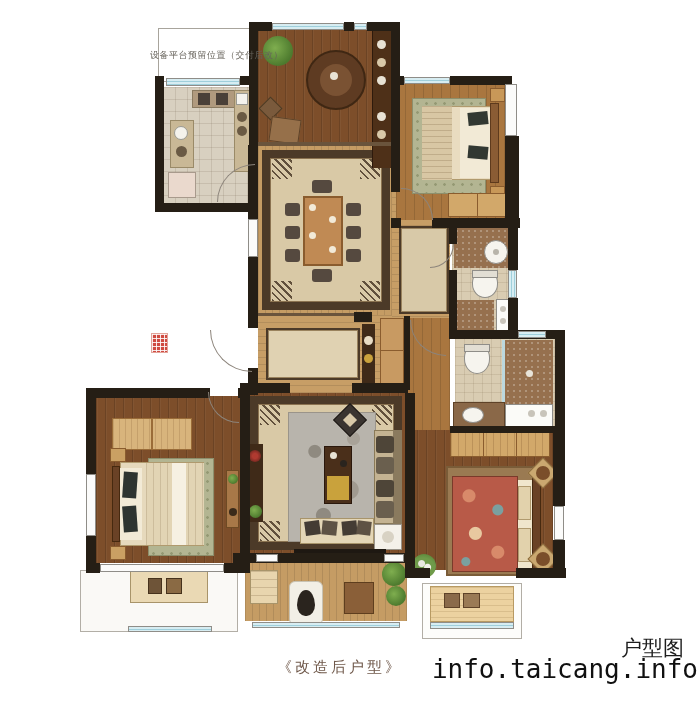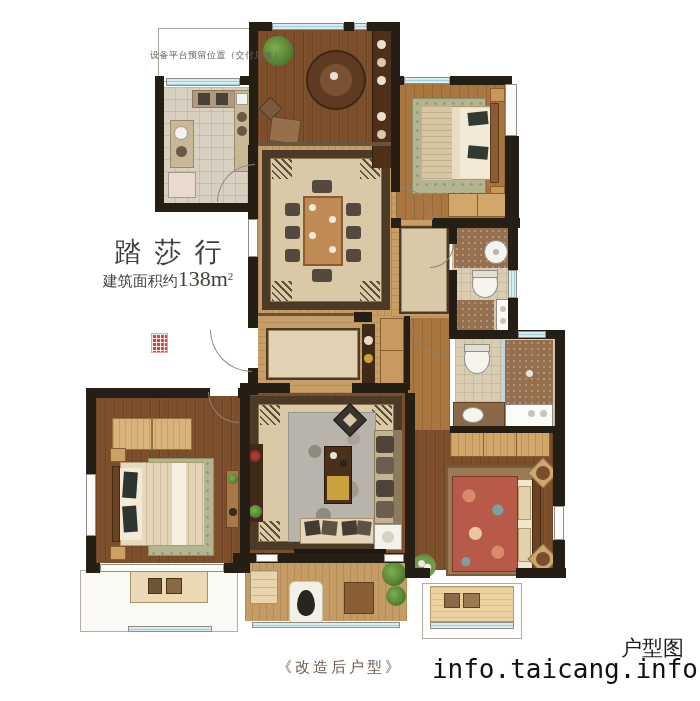--- a/index.html
+++ b/index.html
@@ -297,21 +297,19 @@
   <div class="winb" style="left:128px;top:626px;width:84px;height:6px"></div>
   <div class="winb" style="left:430px;top:622px;width:84px;height:7px"></div>
 
   <div class="door" style="left:210px;top:330px;width:42px;height:42px;border-radius:0 0 0 100%;border-top:none;border-right:none"></div>
   <div class="door" style="left:217px;top:164px;width:38px;height:38px;border-radius:100% 0 0 0;border-bottom:none;border-right:none"></div>
   <div class="door" style="left:401px;top:188px;width:32px;height:32px;border-radius:0 100% 0 0;border-bottom:none;border-left:none"></div>
   <div class="door" style="left:208px;top:392px;width:31px;height:31px;border-radius:0 0 0 100%;border-top:none;border-right:none"></div>
   <div class="door" style="left:410px;top:320px;width:36px;height:36px;border-radius:0 0 0 100%;border-top:none;border-right:none"></div>
   <div class="door" style="left:430px;top:244px;width:24px;height:24px;border-radius:0 0 100% 0;border-top:none;border-left:none"></div>
 
-  <div id="title" class="cn">踏莎行</div>
-  <div id="area"><span>建筑面积约</span><span class="num">138m</span><sup style="font-size:11px">2</sup></div>
   <div id="seal"></div>
 
   <div id="caption">《改造后户型》</div>
   <div id="wm-label">户型图</div>
   <div id="wm-site">info.taicang.info</div>
 
 </div>
 
 </body></html>

